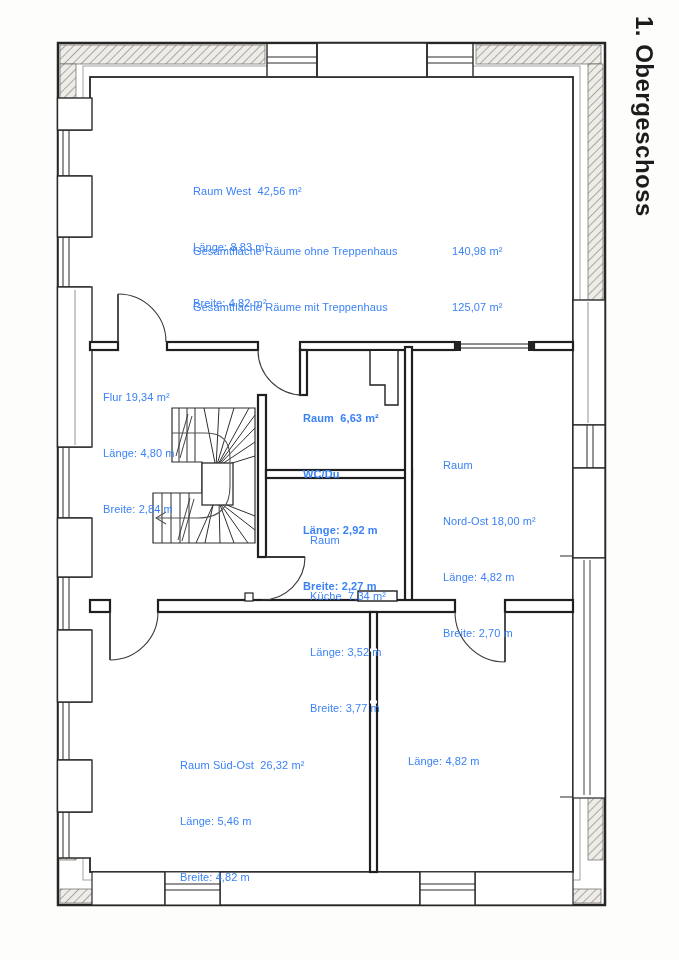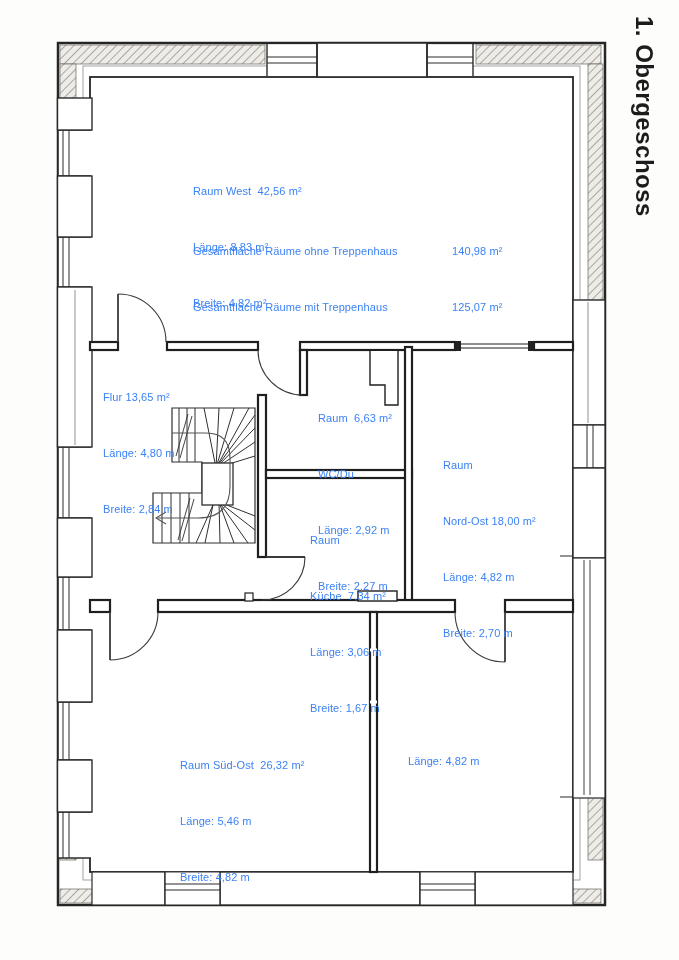--- a/index.html
+++ b/index.html
@@ -254,44 +254,44 @@
       <span class="t-label">Gesamtfläche Räume ohne Treppenhaus</span>
       <span>140,98 m²</span>
     </div>
     <div class="totals-row">
       <span class="t-label">Gesamtfläche Räume mit Treppenhaus</span>
       <span>125,07 m²</span>
     </div>
   </div>
 
   <div class="room-label" style="left:103px;top:351px;">
-    <div>Flur 13,65 m²</div>
+    <div>Flur 19,34 m²</div>
     <div>Länge: 4,80 m</div>
     <div>Breite: 2,84 m</div>
   </div>
 
-  <div class="room-label" style="left:318px;top:372px;">
+  <div class="room-label" style="left:303px;top:372px;font-weight:bold;">
     <div>Raum  6,63 m²</div>
     <div>WC/Du</div>
     <div>Länge: 2,92 m</div>
     <div>Breite: 2,27 m</div>
   </div>
 
   <div class="room-label" style="left:443px;top:419px;">
     <div>Raum</div>
     <div>Nord-Ost 18,00 m²</div>
     <div>Länge: 4,82 m</div>
     <div>Breite: 2,70 m</div>
   </div>
 
   <div class="room-label" style="left:310px;top:494px;">
     <div>Raum</div>
     <div>Küche  7,34 m²</div>
-    <div>Länge: 3,06 m</div>
-    <div>Breite: 1,67 m</div>
+    <div>Länge: 3,52 m</div>
+    <div>Breite: 3,77 m</div>
   </div>
 
   <div class="room-label" style="left:180px;top:719px;">
     <div>Raum Süd-Ost  26,32 m²</div>
     <div>Länge: 5,46 m</div>
     <div>Breite: 4,82 m</div>
   </div>
 
   <div class="room-label" style="left:408px;top:715px;">
     <div>Länge: 4,82 m</div>

